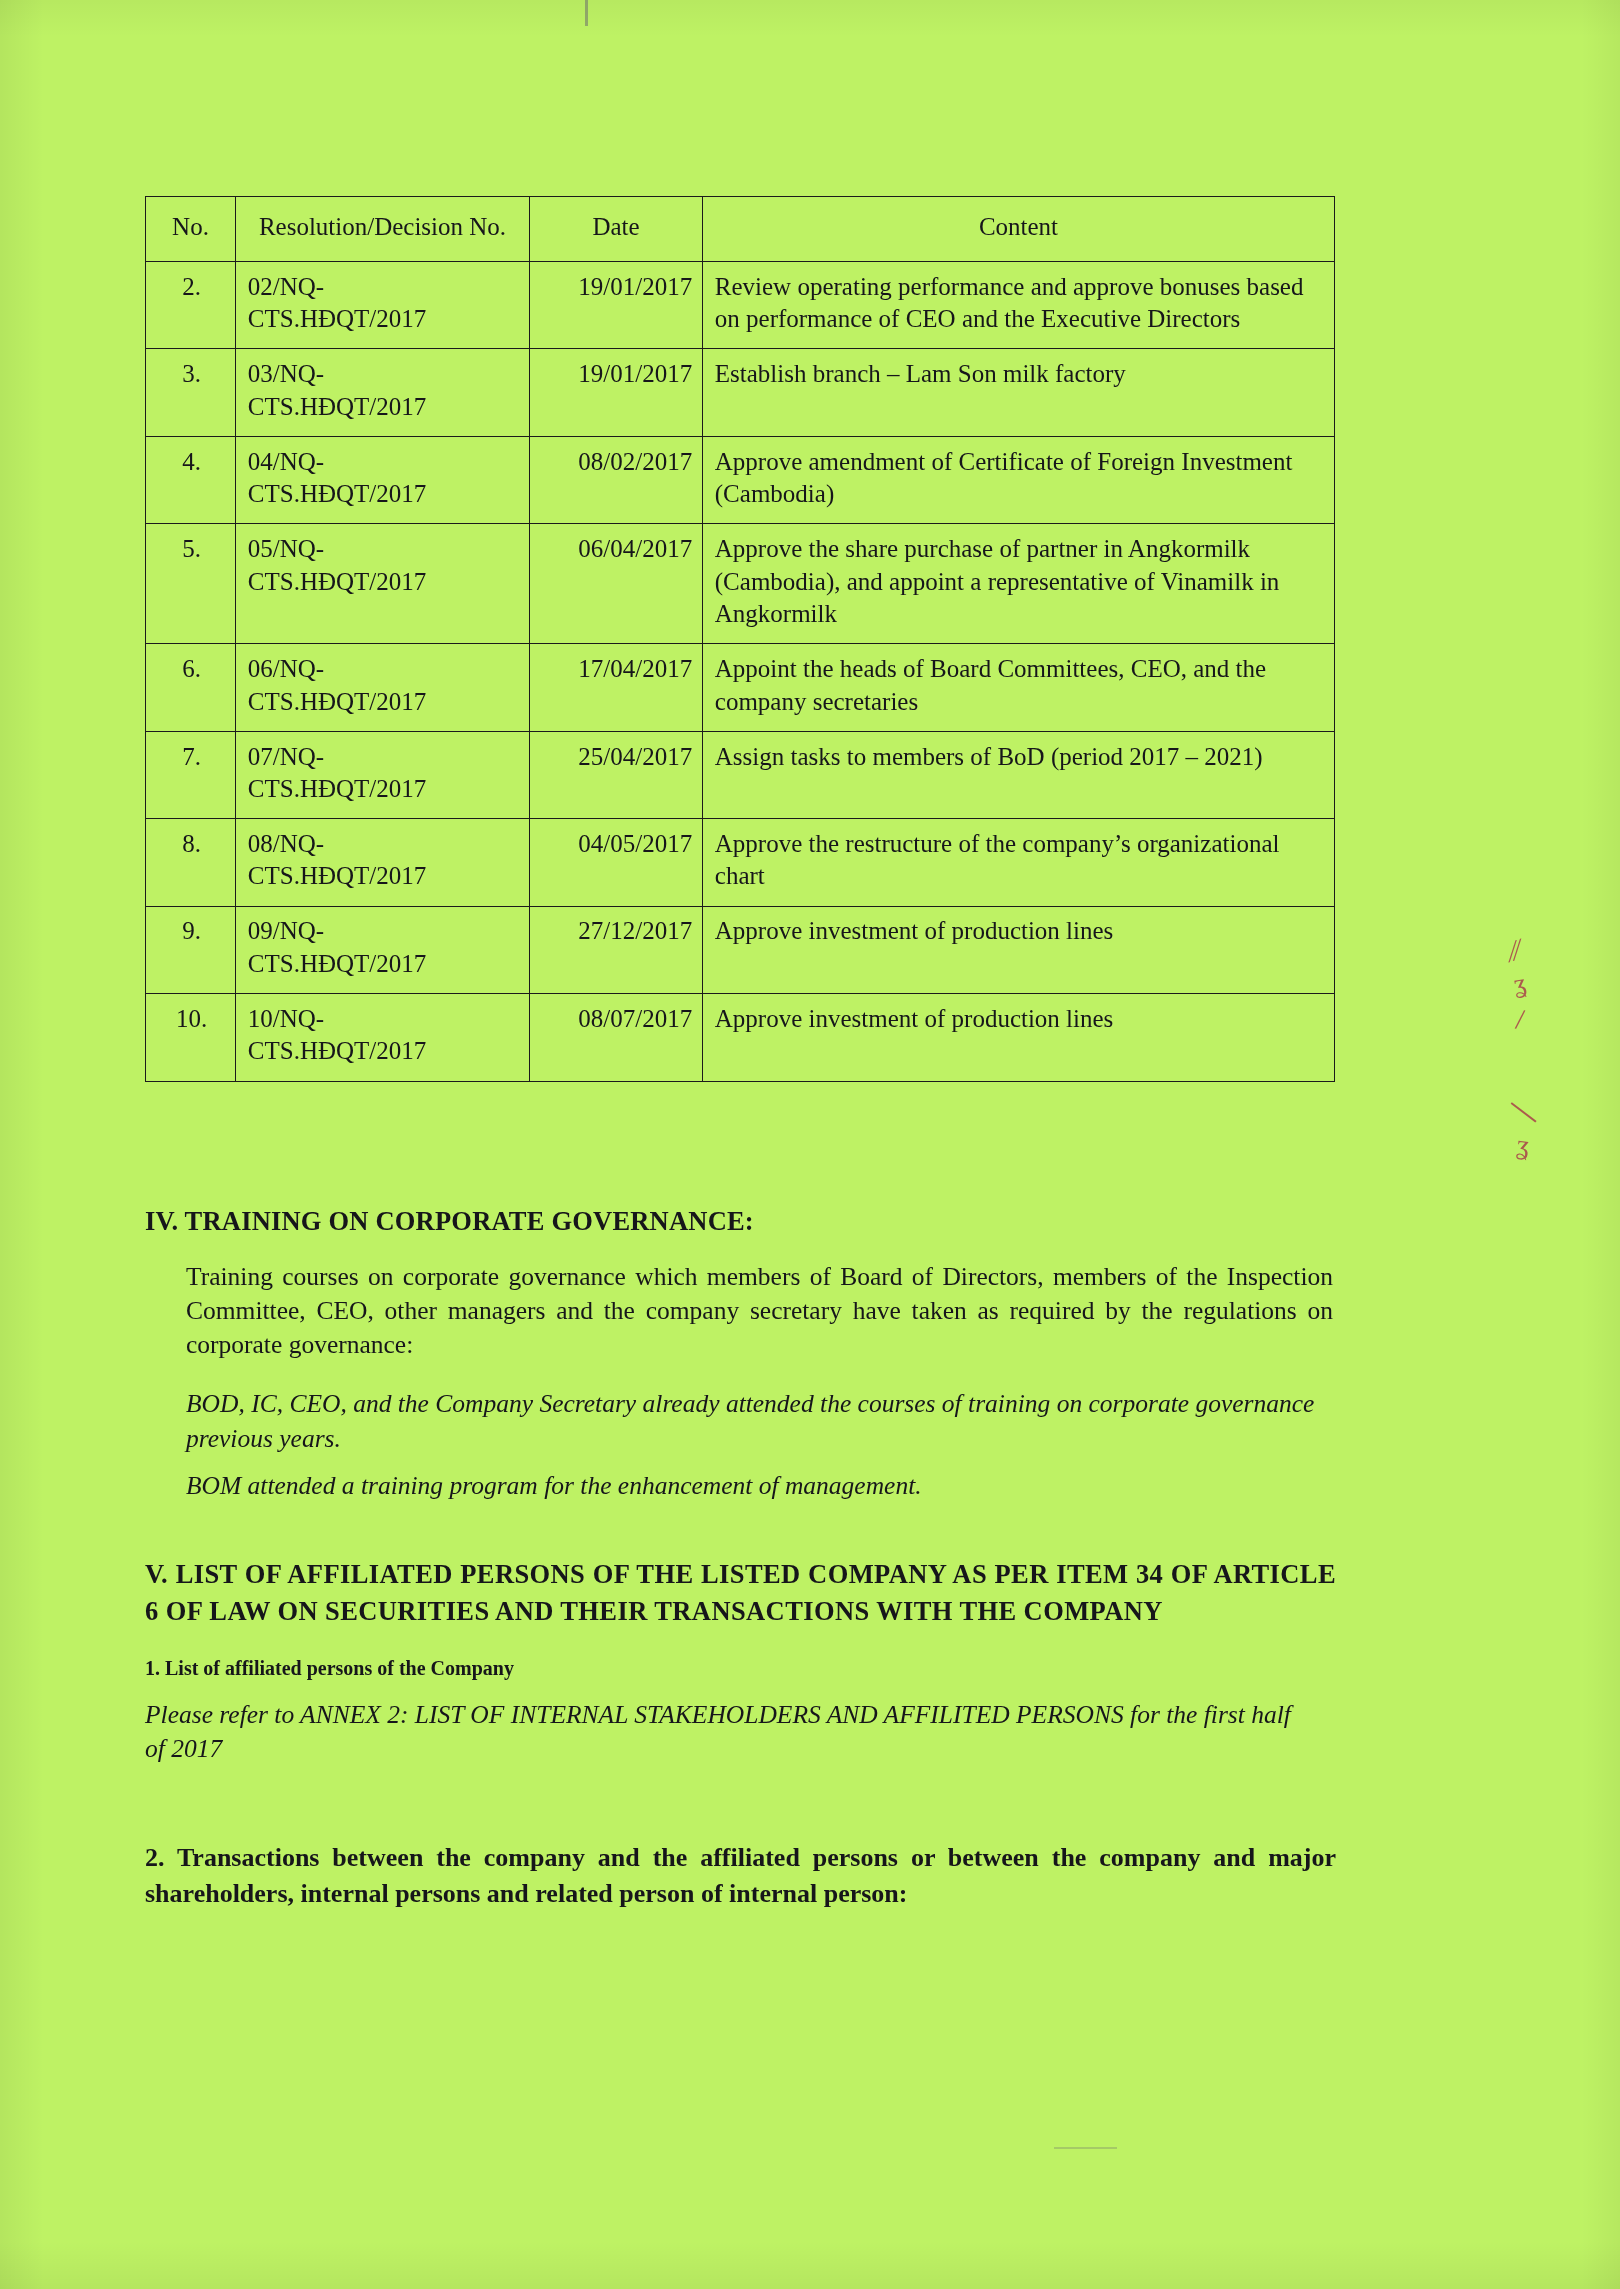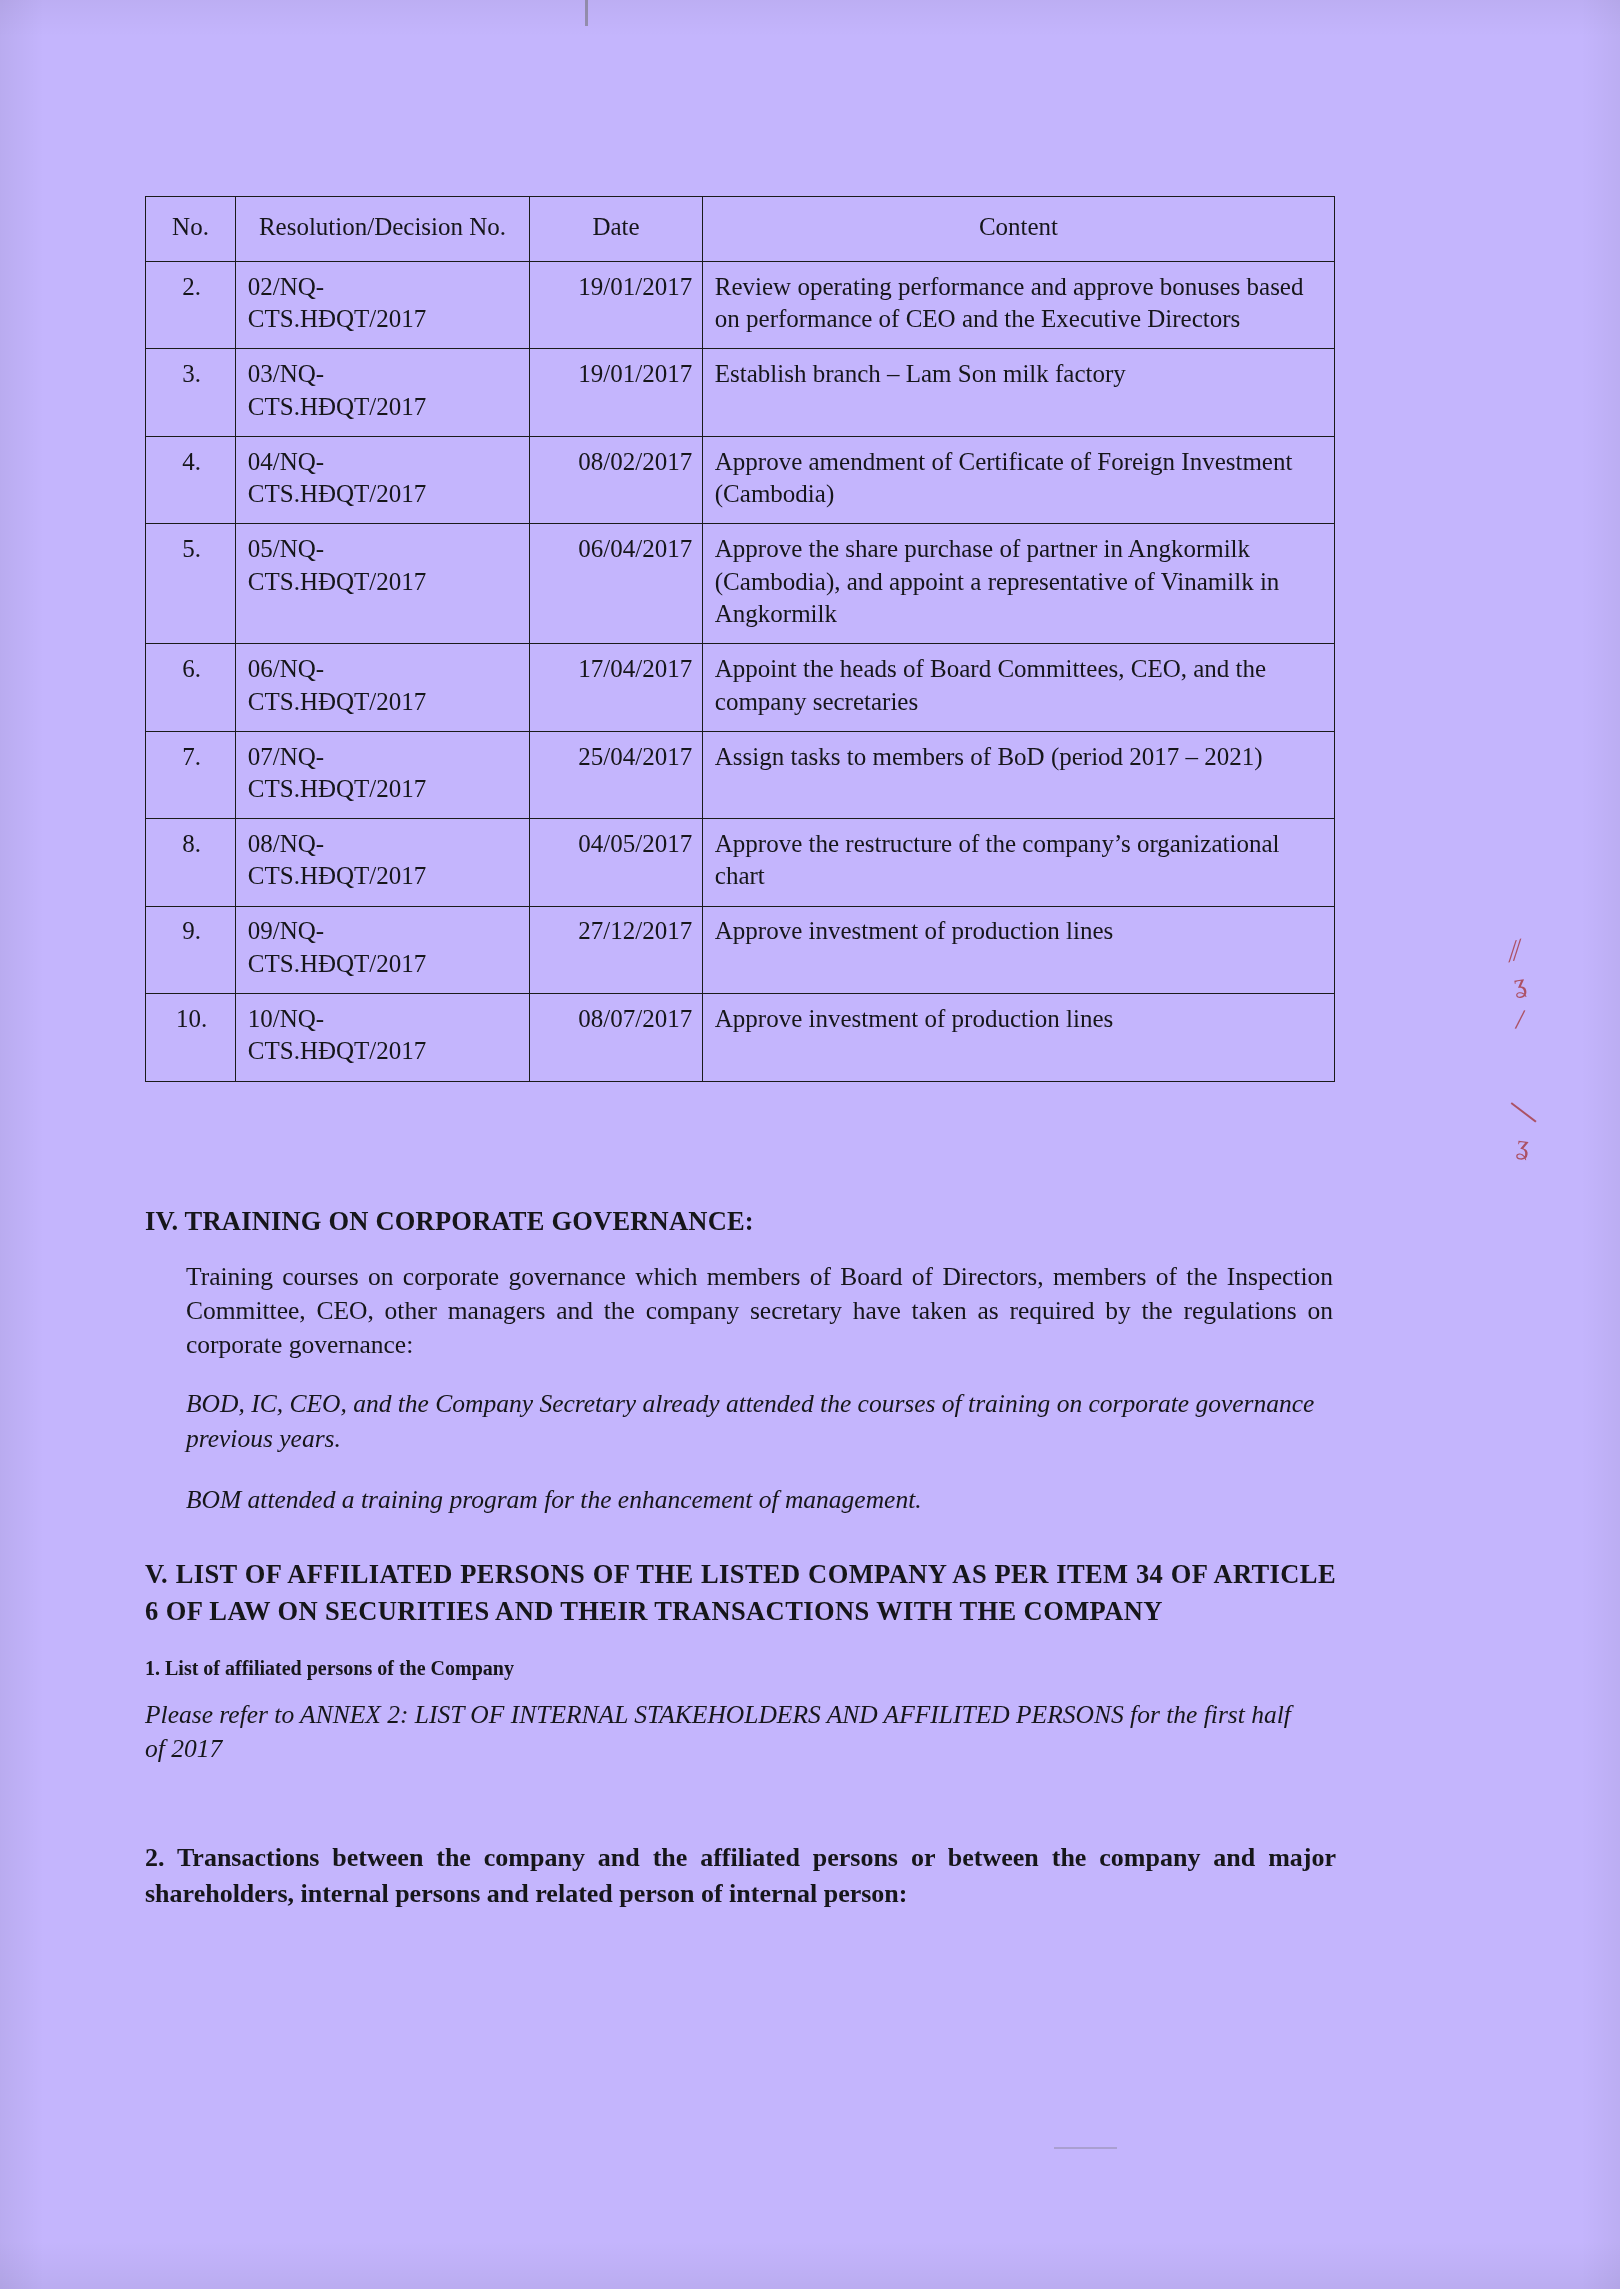--- a/index.html
+++ b/index.html
@@ -5,21 +5,21 @@
   html, body {
     margin: 0;
     padding: 0;
     background: #9a9a9a;
   }
   .page {
     position: relative;
     width: 1620px;
     height: 2290px;
     margin: 0 auto;
-    background: #c4b5fd;
+    background: #bef264;
     overflow: hidden;
     font-family: "Liberation Serif", "DejaVu Serif", serif;
     color: #16161a;
     box-sizing: border-box;
   }
   
   .paper-tone {
     position: absolute;
     inset: 0;
     background:
@@ -251,21 +251,21 @@
           <td class="date-cell">08/07/2017</td>
           <td class="content-cell">Approve investment of production lines</td>
         </tr>
       </tbody>
     </table>
 
     <div class="sec" style="top:1206px; left:0;font-family:Liberation Serif, serif;">
       <div class="h-sec">IV. TRAINING ON CORPORATE GOVERNANCE:</div>
       <div class="body-para" style="margin-top:22.5px; width:1147px;">Training courses on corporate governance which members of Board of Directors, members of the Inspection Committee, CEO, other managers and the company secretary have taken as required by the regulations on corporate governance:</div>
       <div class="ital-para" style="margin-top:25.5px; width:1147px;">BOD, IC, CEO, and the Company Secretary already attended the courses of training on corporate governance previous years.</div>
-      <div class="ital-para" style="margin-top:27px; width:1147px;">BOM attended a training program for the enhancement of management.</div>
+      <div class="ital-para" style="margin-top:13px; width:1147px;">BOM attended a training program for the enhancement of management.</div>
     </div>
 
     <div class="sec" style="top:1556px; left:0; width:1191px;">
       <div class="h-sec-v" style="width:1191px;">V. LIST OF AFFILIATED PERSONS OF THE LISTED COMPANY AS PER ITEM 34 OF ARTICLE 6 OF LAW ON SECURITIES AND THEIR TRANSACTIONS WITH THE COMPANY</div>
       <div class="h-sub" style="margin-top:27.4px;">1. List of affiliated persons of the Company</div>
       <div class="ital-para-flat" style="margin-top:18.6px; width:1152px;">Please refer to ANNEX 2: LIST OF INTERNAL STAKEHOLDERS AND AFFILITED PERSONS for the first half of 2017</div>
       <div class="h-sub-j" style="margin-top:74px; width:1191px;">2. Transactions between the company and the affiliated persons or between the company and major shareholders, internal persons and related person of internal person:</div>
     </div>
 
   </div>

